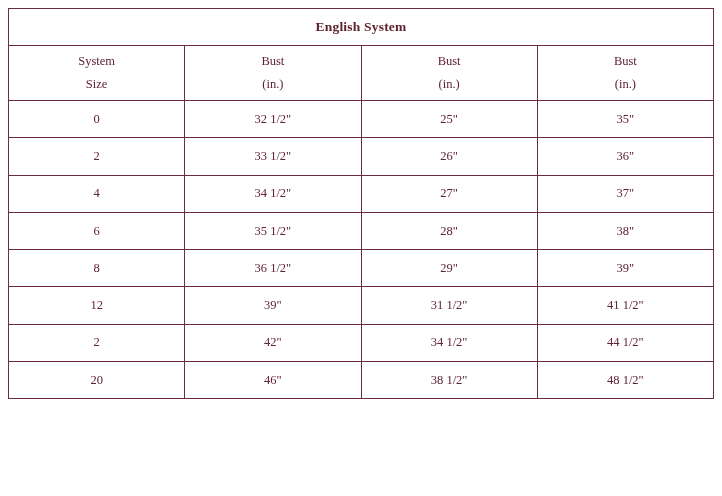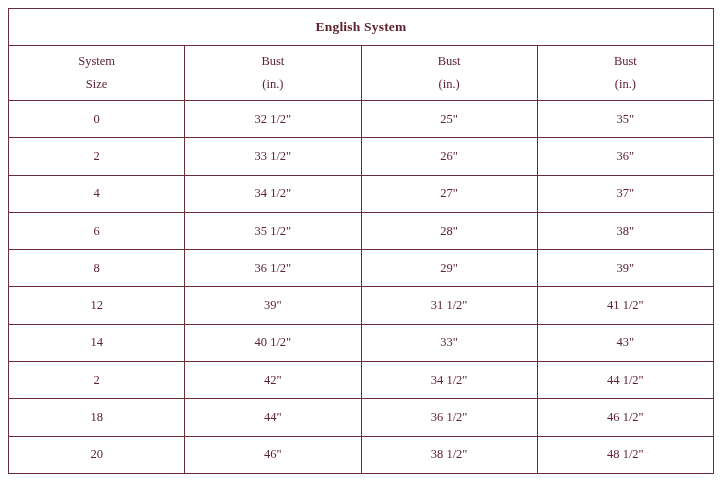--- a/index.html
+++ b/index.html
@@ -117,36 +117,24 @@
         <td>29"</td>
         <td>39"</td>
       </tr>
       <tr class="body-row">
         <td>12</td>
         <td>39"</td>
         <td>31 1/2"</td>
         <td>41 1/2"</td>
       </tr>
       <tr class="body-row">
-        <td>14</td>
-        <td>40 1/2"</td>
-        <td>33"</td>
-        <td>43"</td>
-      </tr>
-      <tr class="body-row">
         <td>2</td>
         <td>42"</td>
         <td>34 1/2"</td>
         <td>44 1/2"</td>
-      </tr>
-      <tr class="body-row">
-        <td>18</td>
-        <td>44"</td>
-        <td>36 1/2"</td>
-        <td>46 1/2"</td>
       </tr>
       <tr class="body-row">
         <td>20</td>
         <td>46"</td>
         <td>38 1/2"</td>
         <td>48 1/2"</td>
       </tr>
     </tbody>
   </table>
 </div>

